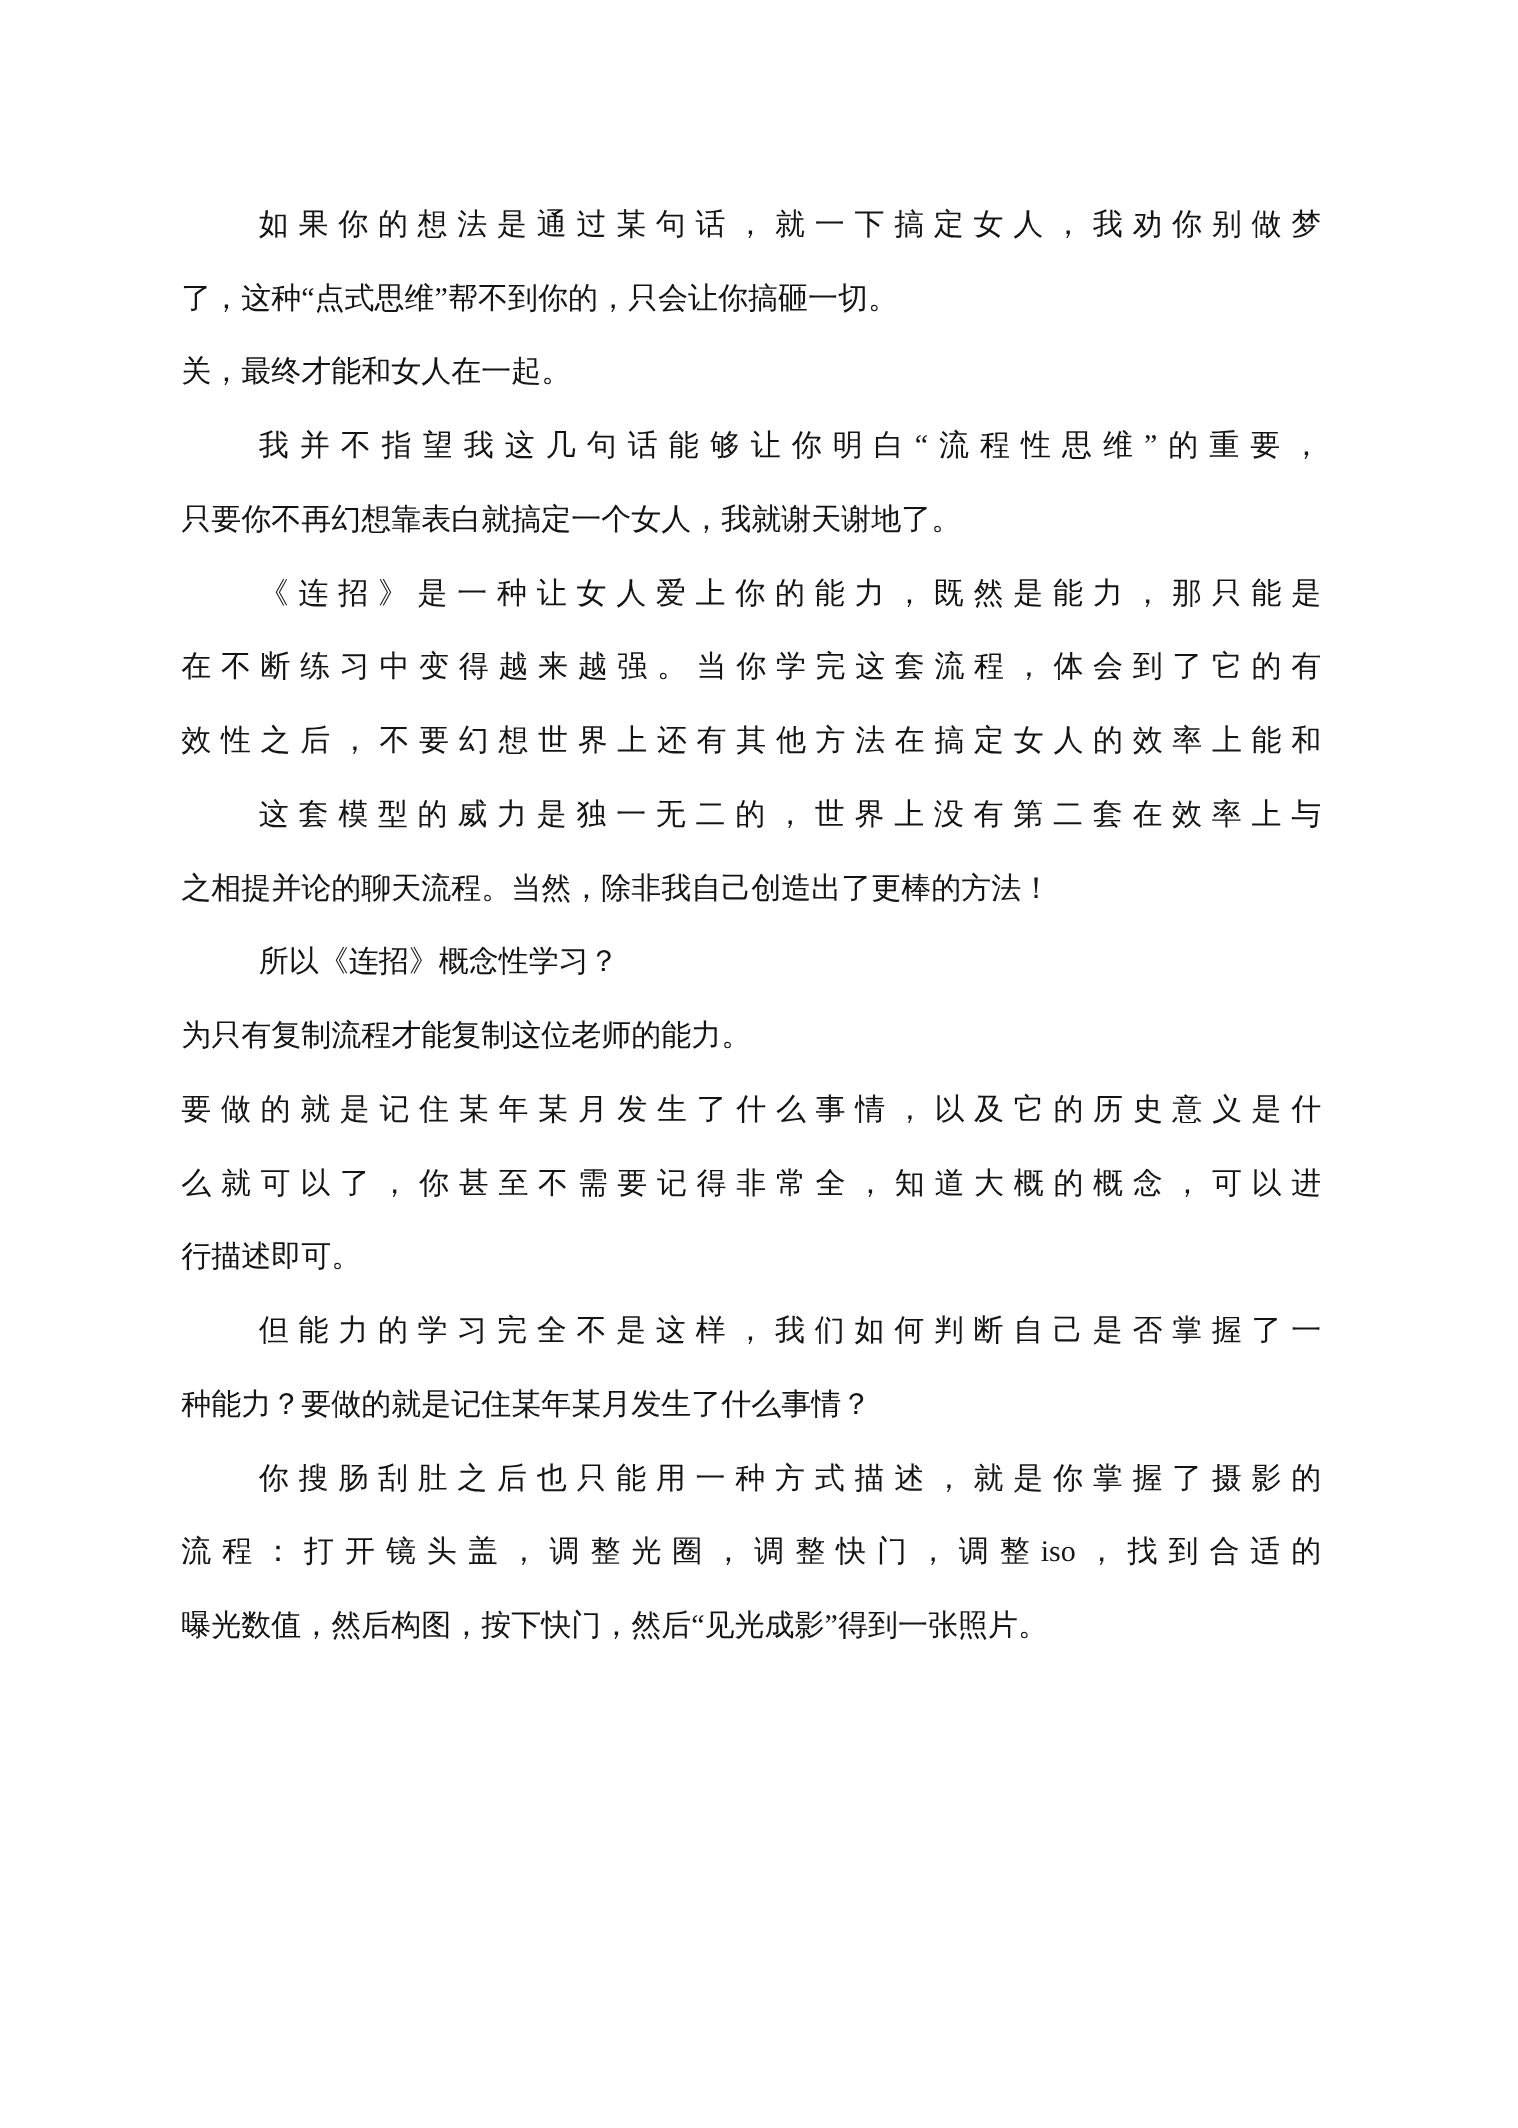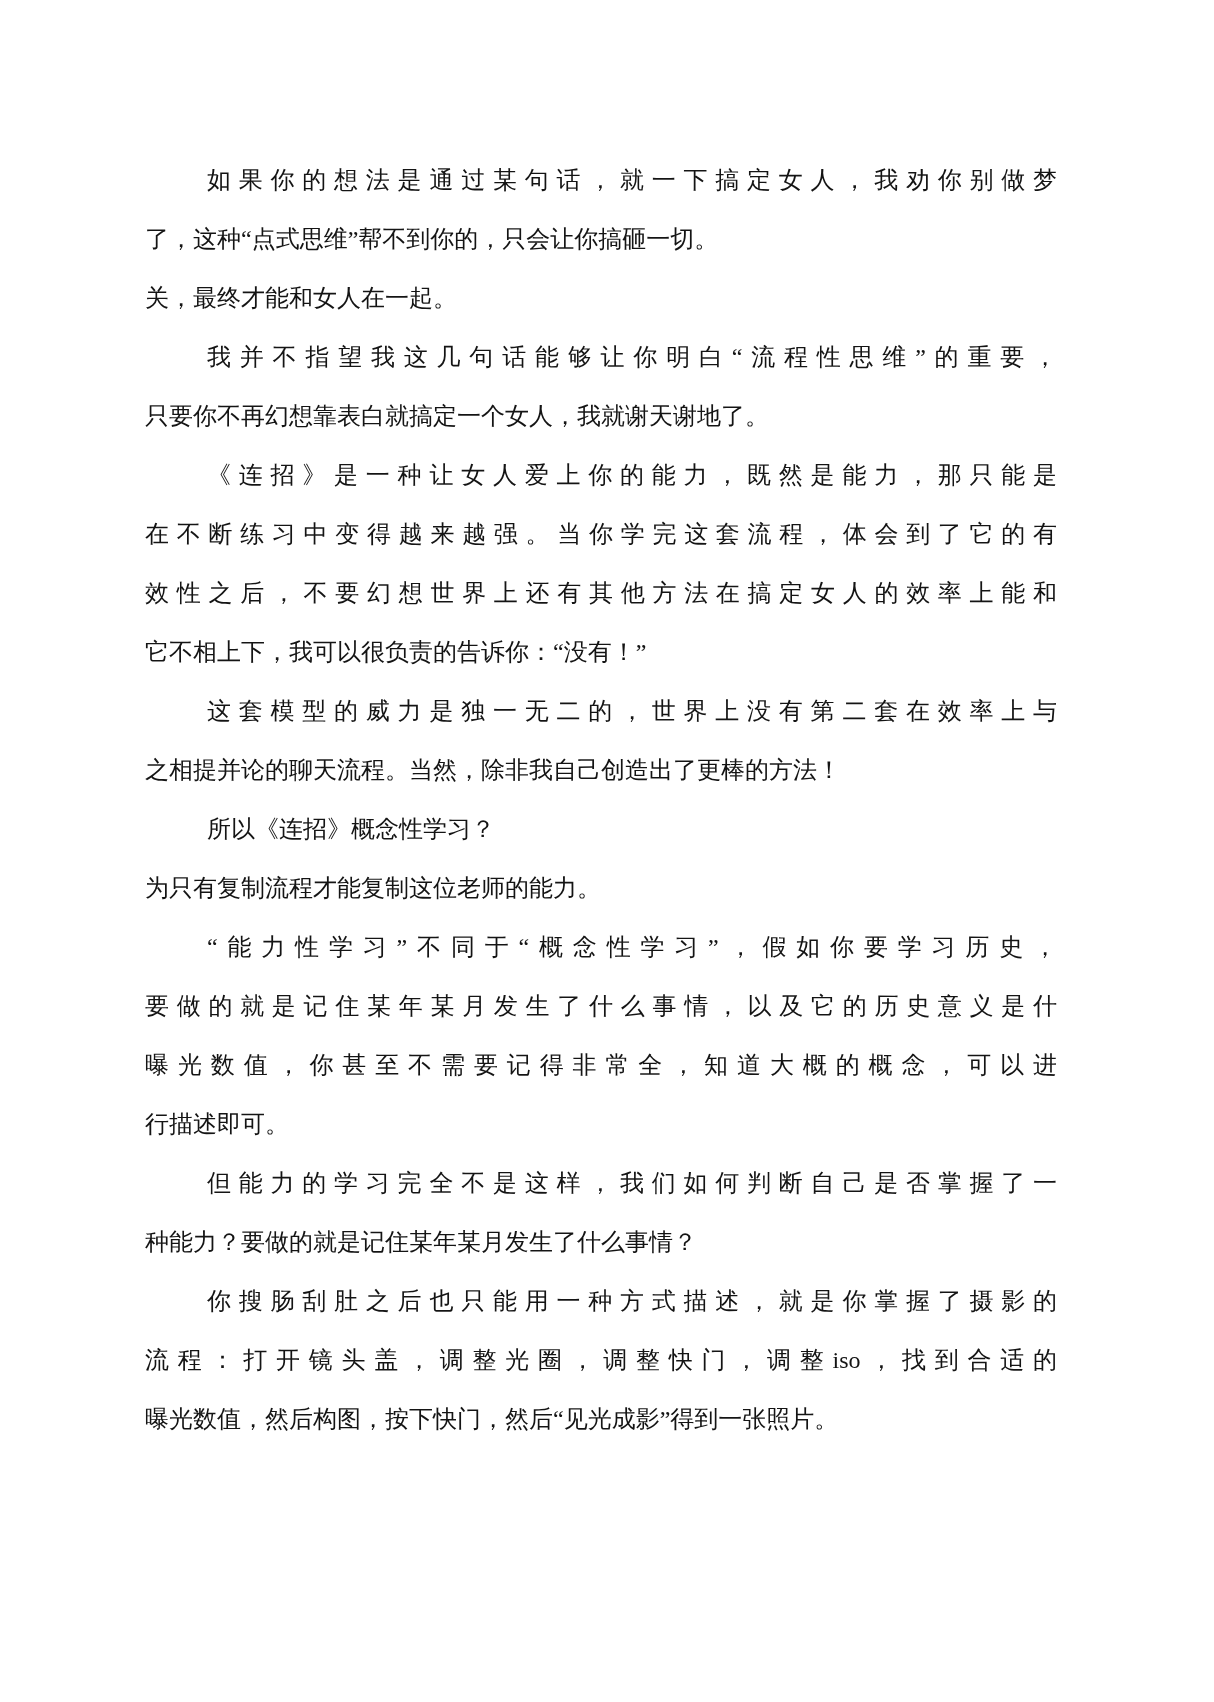--- a/index.html
+++ b/index.html
@@ -53,41 +53,39 @@
 
   <div class="para">
     <div class="line indent">我并不指望我这几句话能够让你明白“流程性思维”的重要，</div>
     <div class="line fin">只要你不再幻想靠表白就搞定一个女人，我就谢天谢地了。</div>
   </div>
 
   <div class="para">
     <div class="line indent">《连招》是一种让女人爱上你的能力，既然是能力，那只能是</div>
     <div class="line">在不断练习中变得越来越强。当你学完这套流程，体会到了它的有</div>
     <div class="line">效性之后，不要幻想世界上还有其他方法在搞定女人的效率上能和</div>
-    <div class="line fin">它不相上下，我可以很负责的告诉你：“没有！”</div>
   </div>
 
   <div class="para">
     <div class="line indent">这套模型的威力是独一无二的，世界上没有第二套在效率上与</div>
     <div class="line fin">之相提并论的聊天流程。当然，除非我自己创造出了更棒的方法！</div>
   </div>
 
   <div class="para">
     <div class="line indent fin">所以《连招》概念性学习？</div>
   </div>
 
 
   <div class="para">
     <div class="line fin">为只有复制流程才能复制这位老师的能力。</div>
   </div>
 
   <div class="para">
-    <div class="line indent">“能力性学习”不同于“概念性学习”，假如你要学习历史，</div>
     <div class="line">要做的就是记住某年某月发生了什么事情，以及它的历史意义是什</div>
-    <div class="line">曝光数值，你甚至不需要记得非常全，知道大概的概念，可以进</div>
+    <div class="line">么就可以了，你甚至不需要记得非常全，知道大概的概念，可以进</div>
     <div class="line fin">行描述即可。</div>
   </div>
 
   <div class="para">
     <div class="line indent">但能力的学习完全不是这样，我们如何判断自己是否掌握了一</div>
     <div class="line fin">种能力？要做的就是记住某年某月发生了什么事情？</div>
   </div>
 
   <div class="para">
     <div class="line indent">你搜肠刮肚之后也只能用一种方式描述，就是你掌握了摄影的</div>

